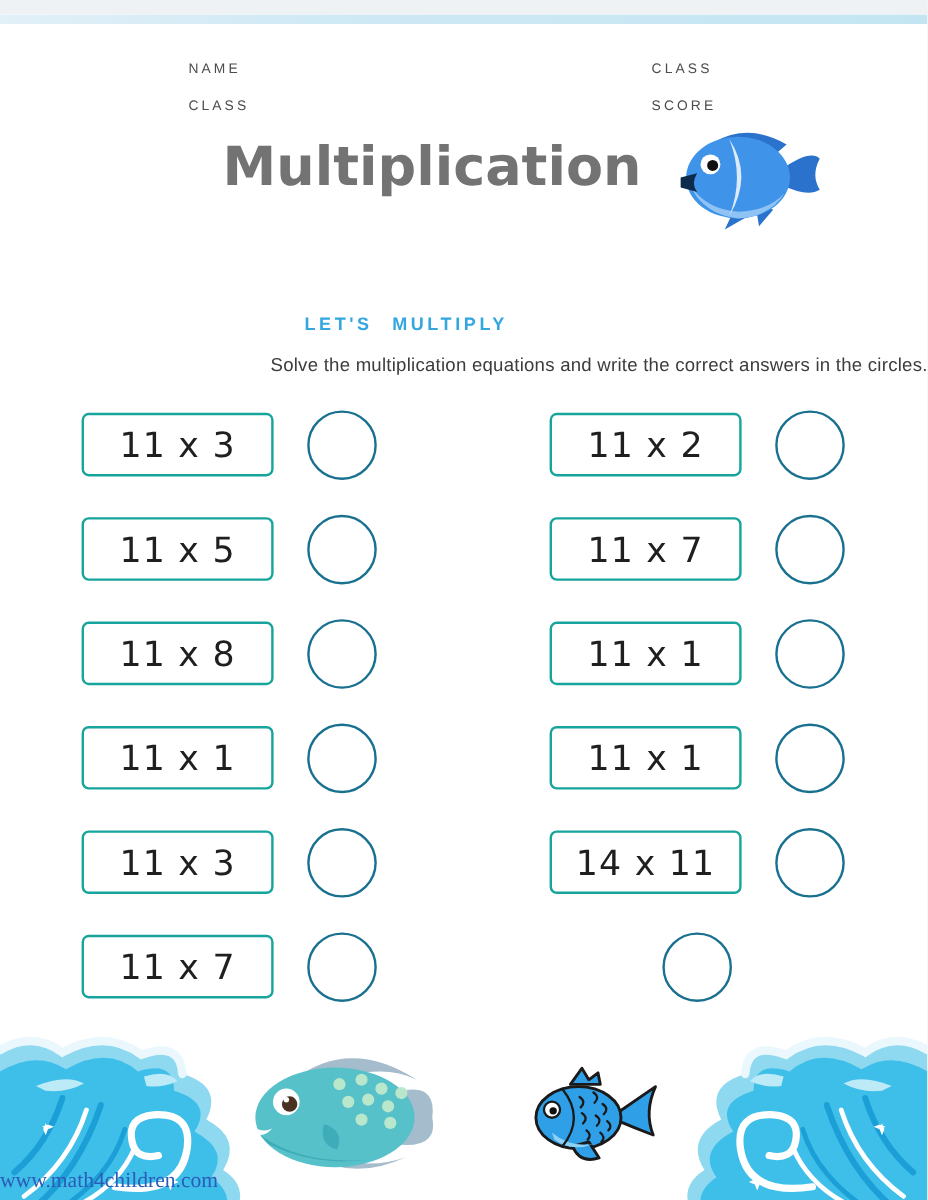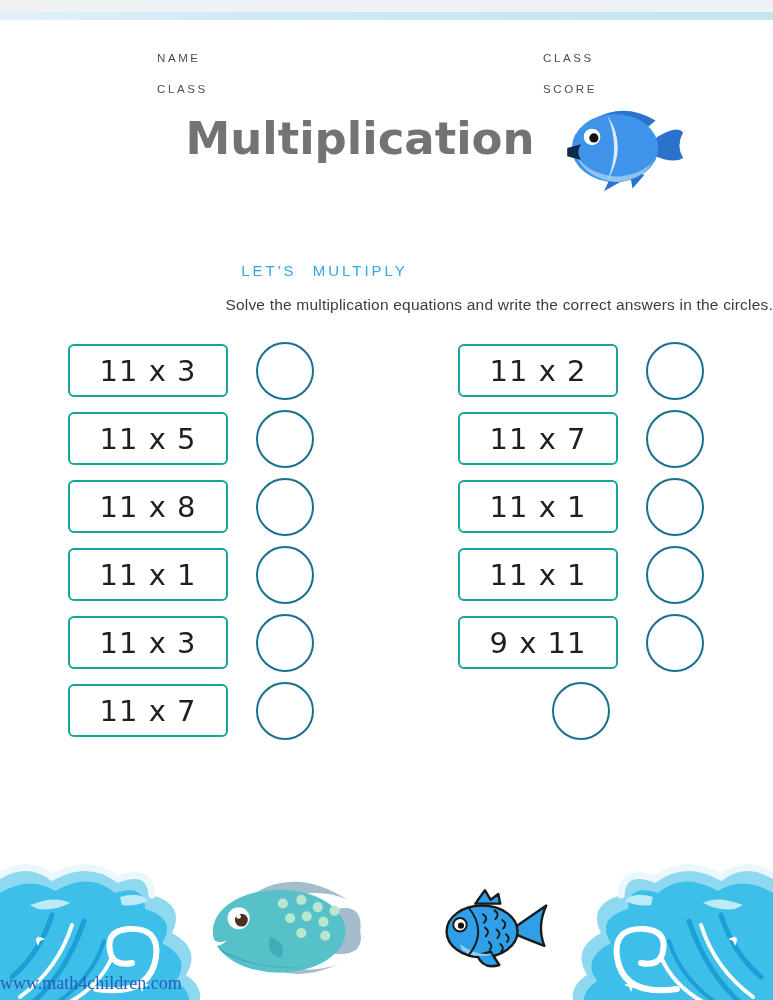--- a/index.html
+++ b/index.html
@@ -21,30 +21,30 @@
   .lbl-date{left:543px;top:40px;}
   .lbl-score{left:543px;top:71px;}
   .title{
     position:absolute;left:160px;top:96px;width:400px;height:62px;
     text-align:center;line-height:62px;
     font-family:"DejaVu Sans","Liberation Sans",sans-serif;
     font-weight:800;font-size:45px;color:#737373;
   }
   .fish-top{position:absolute;left:563px;top:90px;width:128px;height:92px;}
   .section-heading{
-    position:absolute;left:2px;top:250px;width:645px;text-align:center;
-    font-size:15px;font-weight:normal;letter-spacing:3px;word-spacing:9px;
+    position:absolute;left:16px;top:250px;width:645px;text-align:center;
+    font-size:15px;font-weight:bold;letter-spacing:3px;word-spacing:9px;
     color:#35a7e0;
   }
   .instruction{
     position:absolute;left:0;top:284px;width:773px;text-align:right;
     font-size:15.5px;color:#3c3c3c;letter-spacing:0.2px;
   }
   .col{
-    position:absolute;top:332px;display:flex;flex-direction:column;gap:15px;
+    position:absolute;top:332px;display:flex;flex-direction:column;gap:34px;
   }
   .col-left{left:68px;}
   .col-right{left:458px;align-items:center;}
   .prob-row{display:flex;align-items:center;gap:28px;height:53px;}
   .eq-box{
     width:160px;height:53px;box-sizing:border-box;
     border:2.5px solid #16a49c;border-radius:6px;background:#ffffff;
     display:flex;align-items:center;justify-content:center;
   }
   .eq-text{
@@ -156,21 +156,21 @@
         <div class="answer-circle"></div>
       </div>
       <div class="prob-row">
         <div class="eq-box">
           <span class="eq-text">11 x 1</span>
         </div>
         <div class="answer-circle"></div>
       </div>
       <div class="prob-row">
         <div class="eq-box">
-          <span class="eq-text">9 x 11</span>
+          <span class="eq-text">14 x 11</span>
         </div>
         <div class="answer-circle"></div>
       </div>
       <div class="prob-row">
         <div class="answer-circle"></div>
       </div>
     </div>
 
   <div class="wave wave-left">
     <svg viewBox="0 0 210 155">

